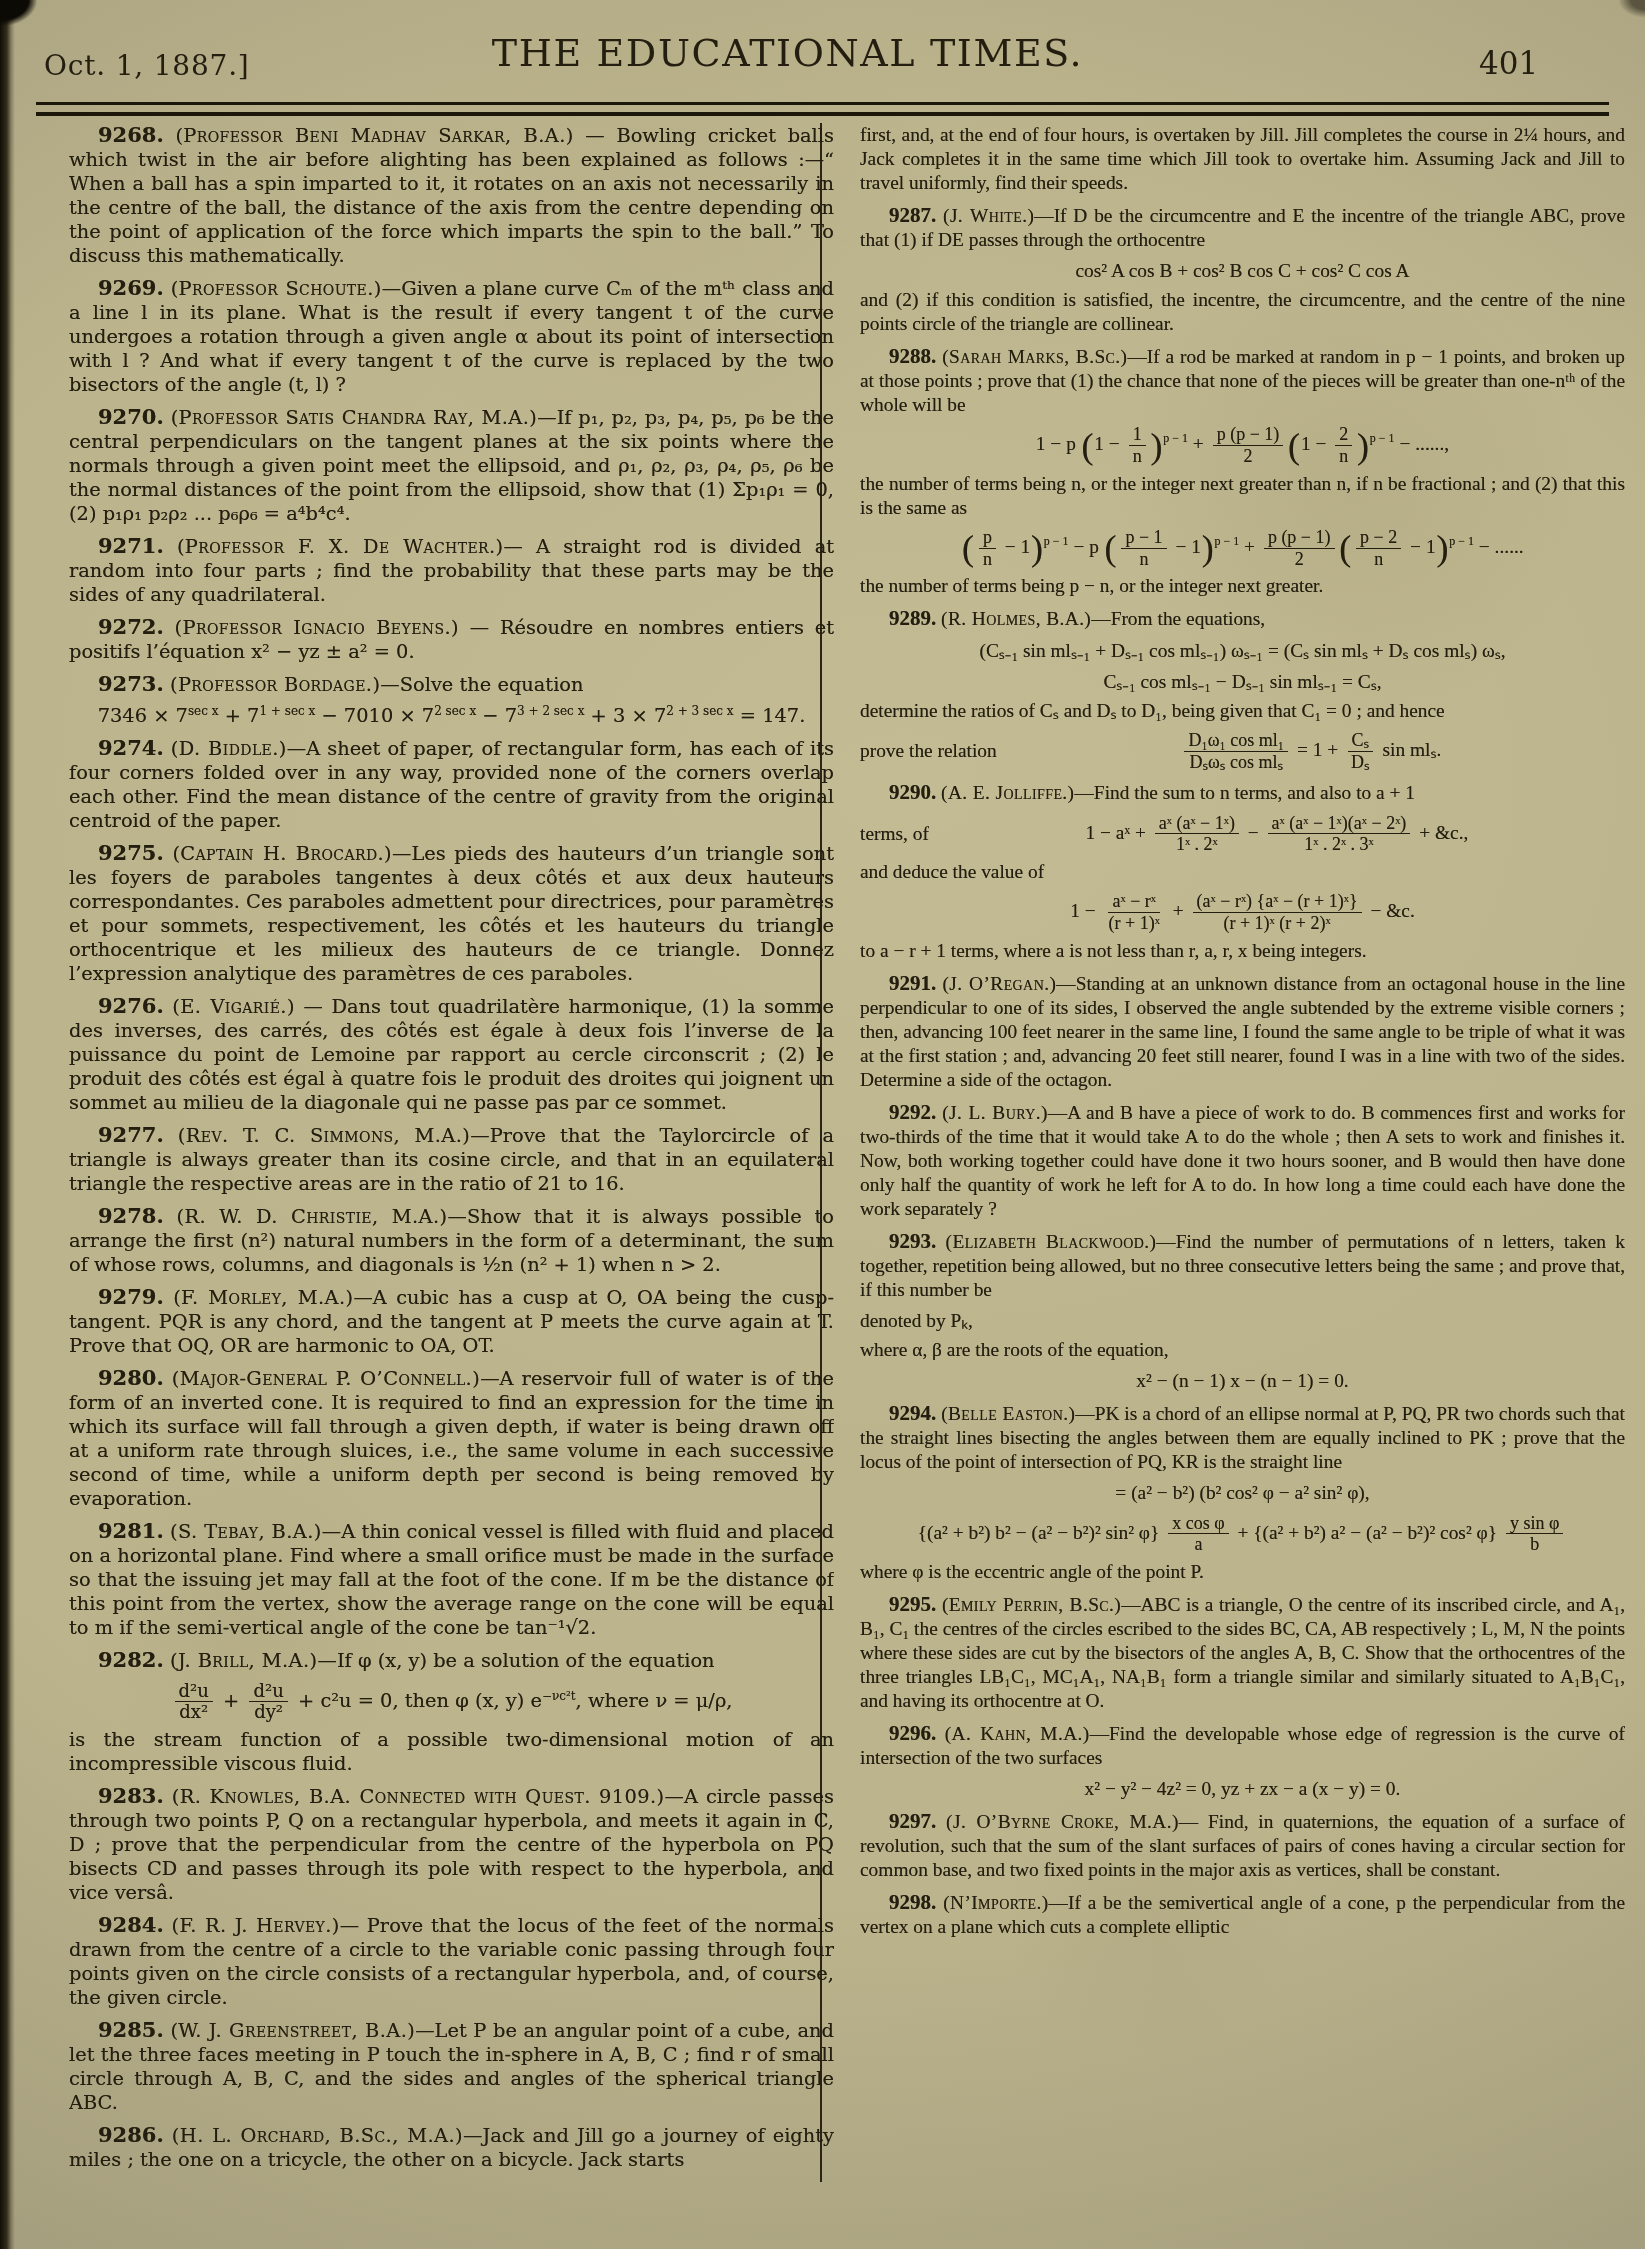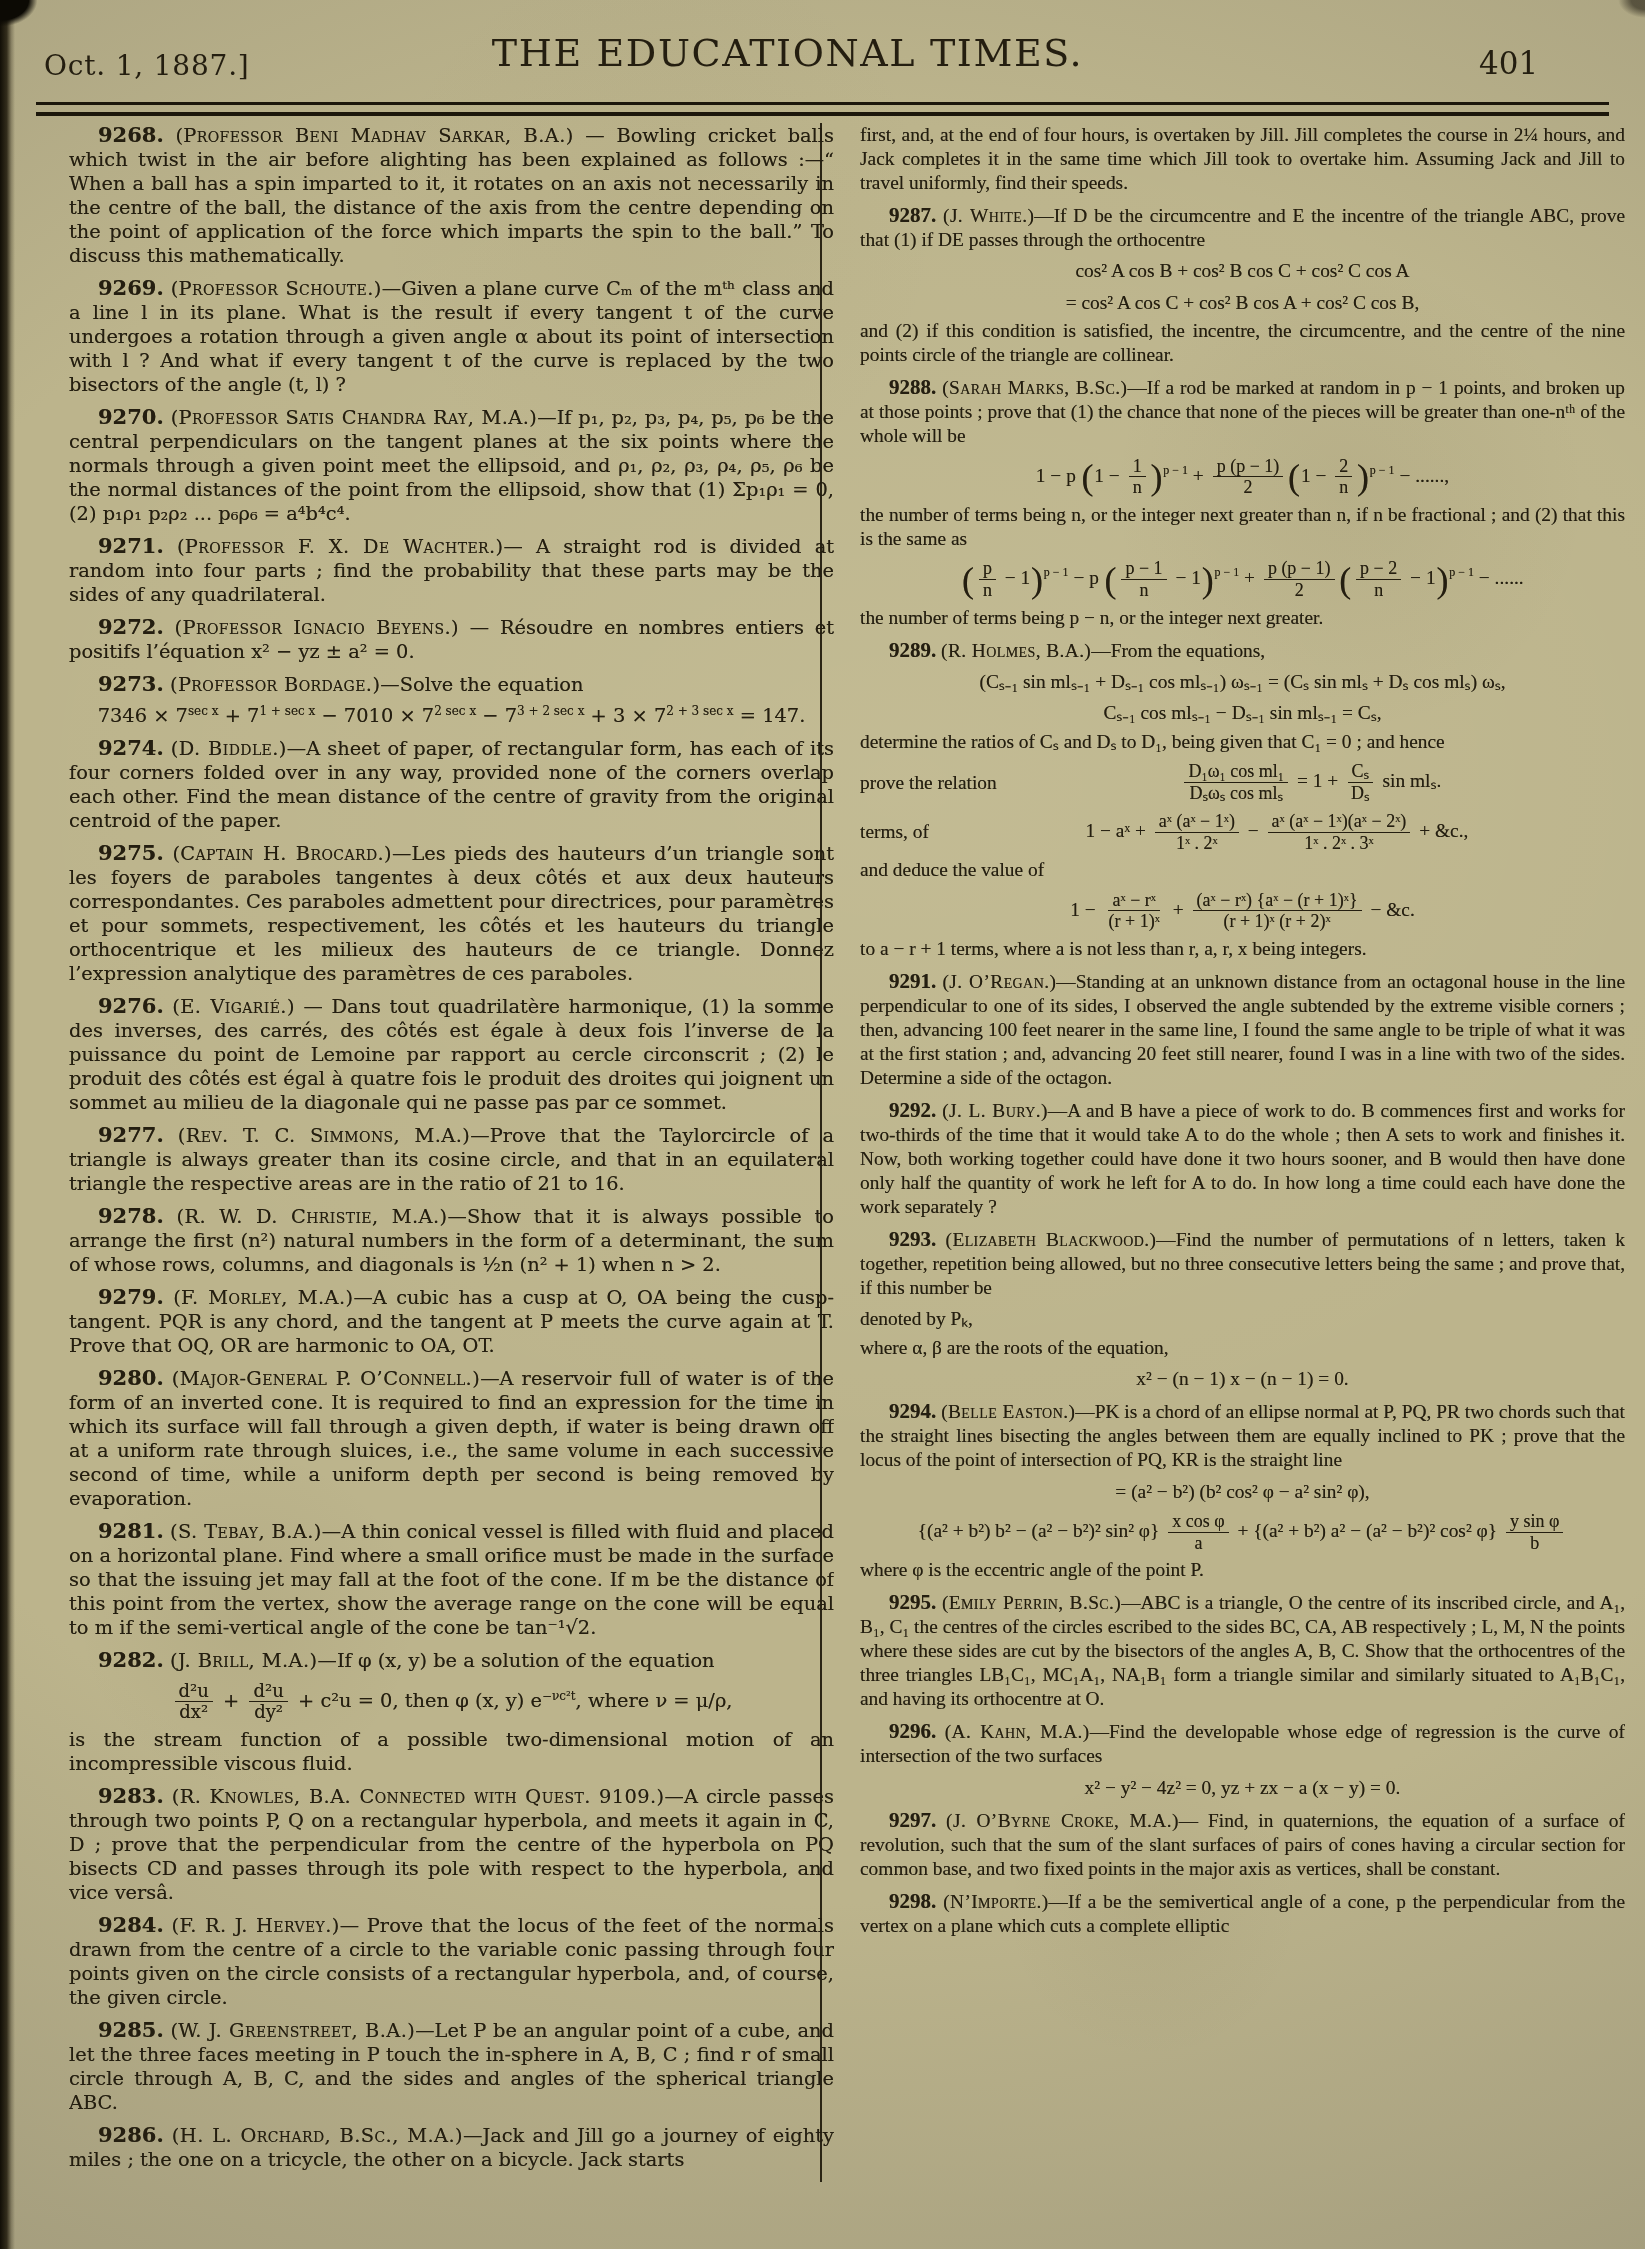--- a/index.html
+++ b/index.html
@@ -124,21 +124,20 @@
     <p class="p"><span class="n">9285.</span> <span class="a">(W. J. Greenstreet, B.A.)</span><span>—Let P be an angular point of a cube, and let the three faces meeting in P touch the in-sphere in A, B, C ; find r of small circle through A, B, C, and the sides and angles of the spherical triangle ABC.</span></p>
 
     <p class="p"><span class="n">9286.</span> <span class="a">(H. L. Orchard, B.Sc., M.A.)</span><span>—Jack and Jill go a journey of eighty miles ; the one on a tricycle, the other on a bicycle.  Jack starts</span></p>
   </div>
 
   <div class="col colR">
     <p class="cont" style="margin-top:0">first, and, at the end of four hours, is overtaken by Jill.  Jill completes the course in 2¼ hours, and Jack completes it in the same time which Jill took to overtake him.  Assuming Jack and Jill to travel uniformly, find their speeds.</p>
 
     <p class="p"><span class="n">9287.</span> <span class="a">(J. White.)</span><span>—If D be the circumcentre and E the incentre of the triangle ABC, prove that (1) if DE passes through the orthocentre</span></p>
     <div class="eq">cos² A cos B + cos² B cos C + cos² C cos A</div>
-    <div class="eq">= cos² A cos C + cos² B cos A + cos² C cos B,</div>
     <p class="cont">and (2) if this condition is satisfied, the incentre, the circumcentre, and the centre of the nine points circle of the triangle are collinear.</p>
 
     <p class="p"><span class="n">9288.</span> <span class="a">(Sarah Marks, B.Sc.)</span><span>—If a rod be marked at random in p − 1 points, and broken up at those points ; prove that (1) the chance that none of the pieces will be greater than one-nᵗʰ of the whole will be</span></p>
     <div class="eq"><span>1 − p </span><span class="bp">(</span><span>1 − </span><span class="frac">
           <span class="fn">1</span>
           <span class="fd">n</span>
         </span><span class="bp">)</span><sup>p − 1</sup><span> + </span><span class="frac">
           <span class="fn">p (p − 1)</span>
           <span class="fd">2</span>
         </span><span class="bp">(</span><span>1 − </span><span class="frac">
@@ -169,20 +168,21 @@
         <span class="eqlabel">prove the relation</span>
         <span class="eqbody"><span class="frac">
             <span class="fn">D₁ω₁ cos ml₁</span>
             <span class="fd">Dₛωₛ cos mlₛ</span>
           </span><span> = 1 + </span><span class="frac">
             <span class="fn">Cₛ</span>
             <span class="fd">Dₛ</span>
           </span><span> sin mlₛ.</span></span>
       </div>
 
+    <p class="p"><span class="n">9290.</span> <span class="a">(A. E. Jolliffe.)</span><span>—Find the sum to n terms, and also to a + 1</span></p>
     <div class="eqrow">
         <span class="eqlabel">terms, of</span>
         <span class="eqbody"><span>1 − aˣ + </span><span class="frac">
             <span class="fn">aˣ (aˣ − 1ˣ)</span>
             <span class="fd">1ˣ . 2ˣ</span>
           </span><span> − </span><span class="frac">
             <span class="fn">aˣ (aˣ − 1ˣ)(aˣ − 2ˣ)</span>
             <span class="fd">1ˣ . 2ˣ . 3ˣ</span>
           </span><span> + &amp;c.,</span></span>
       </div>

